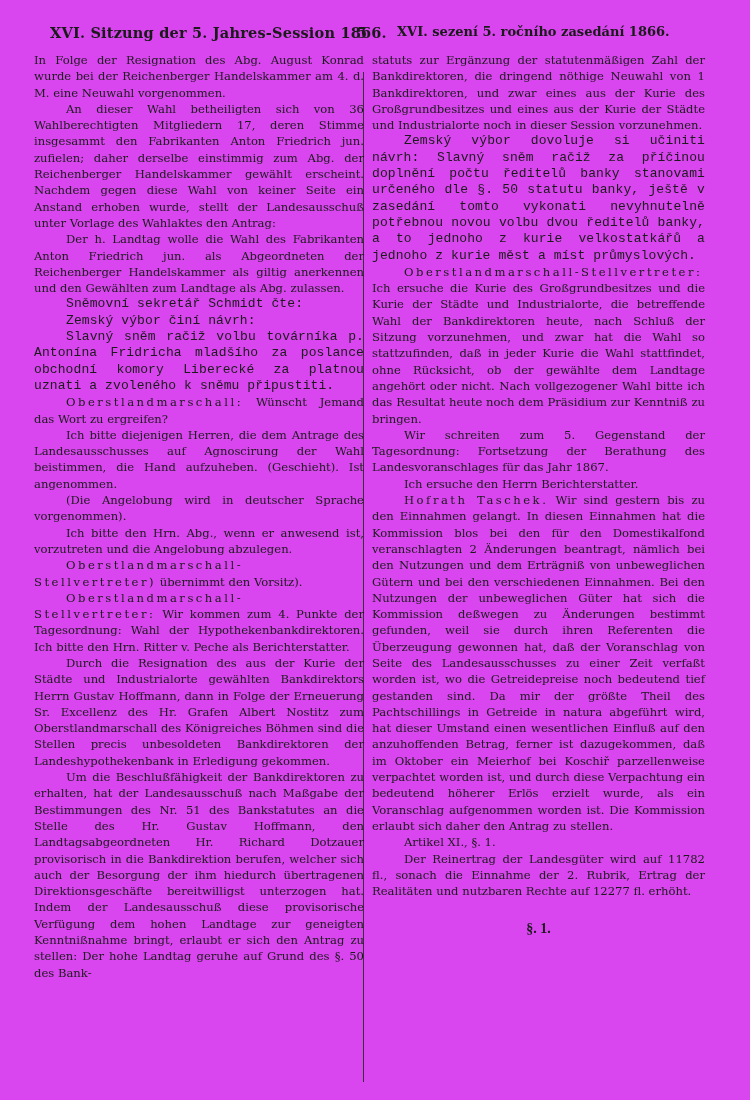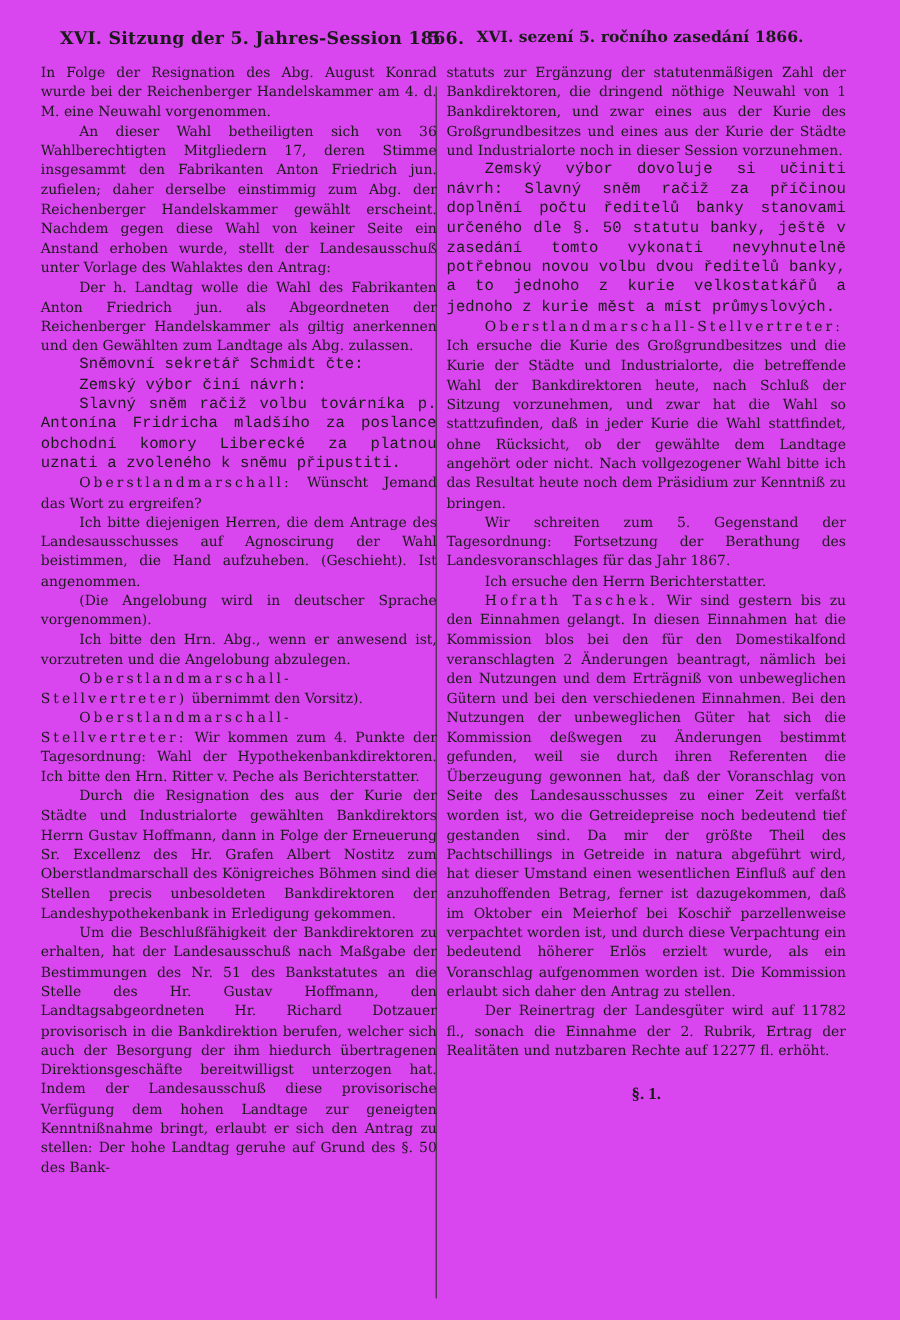--- a/index.html
+++ b/index.html
@@ -47,16 +47,17 @@
       <p class="ind">Durch die Resignation des aus der Kurie der Städte und Industrialorte gewählten Bankdirektors Herrn Gustav Hoffmann, dann in Folge der Erneuerung Sr. Excellenz des Hr. Grafen Albert Nostitz zum Oberstlandmarschall des Königreiches Böhmen sind die Stellen precis unbesoldeten Bankdirektoren der Landeshypothekenbank in Erledigung gekommen.</p>
       <p class="ind">Um die Beschlußfähigkeit der Bankdirektoren zu erhalten, hat der Landesausschuß nach Maßgabe der Bestimmungen des Nr. 51 des Bankstatutes an die Stelle des Hr. Gustav Hoffmann, den Landtagsabgeordneten Hr. Richard Dotzauer provisorisch in die Bankdirektion berufen, welcher sich auch der Besorgung der ihm hiedurch übertragenen Direktionsgeschäfte bereitwilligst unterzogen hat. Indem der Landesausschuß diese provisorische Verfügung dem hohen Landtage zur geneigten Kenntnißnahme bringt, erlaubt er sich den Antrag zu stellen: Der hohe Landtag geruhe auf Grund des §. 50 des Bank-</p>
     </div>
   <div class="col right" id="col-right">
       <p>statuts zur Ergänzung der statutenmäßigen Zahl der Bankdirektoren, die dringend nöthige Neuwahl von 1 Bankdirektoren, und zwar eines aus der Kurie des Großgrundbesitzes und eines aus der Kurie der Städte und Industrialorte noch in dieser Session vorzunehmen.</p>
       <p class="ind czech">Zemský výbor dovoluje si učiniti návrh: Slavný sněm račiž za příčinou doplnění počtu ředitelů banky stanovami určeného dle §. 50 statutu banky, ještě v zasedání tomto vykonati nevyhnutelně potřebnou novou volbu dvou ředitelů banky, a to jednoho z kurie velkostatkářů a jednoho z kurie měst a míst průmyslových.</p>
       <p class="ind"><span class="spaced">Oberstlandmarschall-Stellvertreter:</span><span> Ich ersuche die Kurie des Großgrundbesitzes und die Kurie der Städte und Industrialorte, die betreffende Wahl der Bankdirektoren heute, nach Schluß der Sitzung vorzunehmen, und zwar hat die Wahl so stattzufinden, daß in jeder Kurie die Wahl stattfindet, ohne Rücksicht, ob der gewählte dem Landtage angehört oder nicht. Nach vollgezogener Wahl bitte ich das Resultat heute noch dem Präsidium zur Kenntniß zu bringen.</span></p>
       <p class="ind">Wir schreiten zum 5. Gegenstand der Tagesordnung: Fortsetzung der Berathung des Landesvoranschlages für das Jahr 1867.</p>
       <p class="ind">Ich ersuche den Herrn Berichterstatter.</p>
       <p class="ind"><span class="spaced">Hofrath Taschek.</span><span> Wir sind gestern bis zu den Einnahmen gelangt. In diesen Einnahmen hat die Kommission blos bei den für den Domestikalfond veranschlagten 2 Änderungen beantragt, nämlich bei den Nutzungen und dem Erträgniß von unbeweglichen Gütern und bei den verschiedenen Einnahmen. Bei den Nutzungen der unbeweglichen Güter hat sich die Kommission deßwegen zu Änderungen bestimmt gefunden, weil sie durch ihren Referenten die Überzeugung gewonnen hat, daß der Voranschlag von Seite des Landesausschusses zu einer Zeit verfaßt worden ist, wo die Getreidepreise noch bedeutend tief gestanden sind. Da mir der größte Theil des Pachtschillings in Getreide in natura abgeführt wird, hat dieser Umstand einen wesentlichen Einfluß auf den anzuhoffenden Betrag, ferner ist dazugekommen, daß im Oktober ein Meierhof bei Koschiř parzellenweise verpachtet worden ist, und durch diese Verpachtung ein bedeutend höherer Erlös erzielt wurde, als ein Voranschlag aufgenommen worden ist. Die Kommission erlaubt sich daher den Antrag zu stellen.</span></p>
+      <p class="ind">Artikel XI., §. 1.</p>
       <p class="ind">Der Reinertrag der Landesgüter wird auf 11782 fl., sonach die Einnahme der 2. Rubrik, Ertrag der Realitäten und nutzbaren Rechte auf 12277 fl. erhöht.</p>
       <p class="center">§. 1.</p>
     </div>
 </div>
 
 </body></html>

